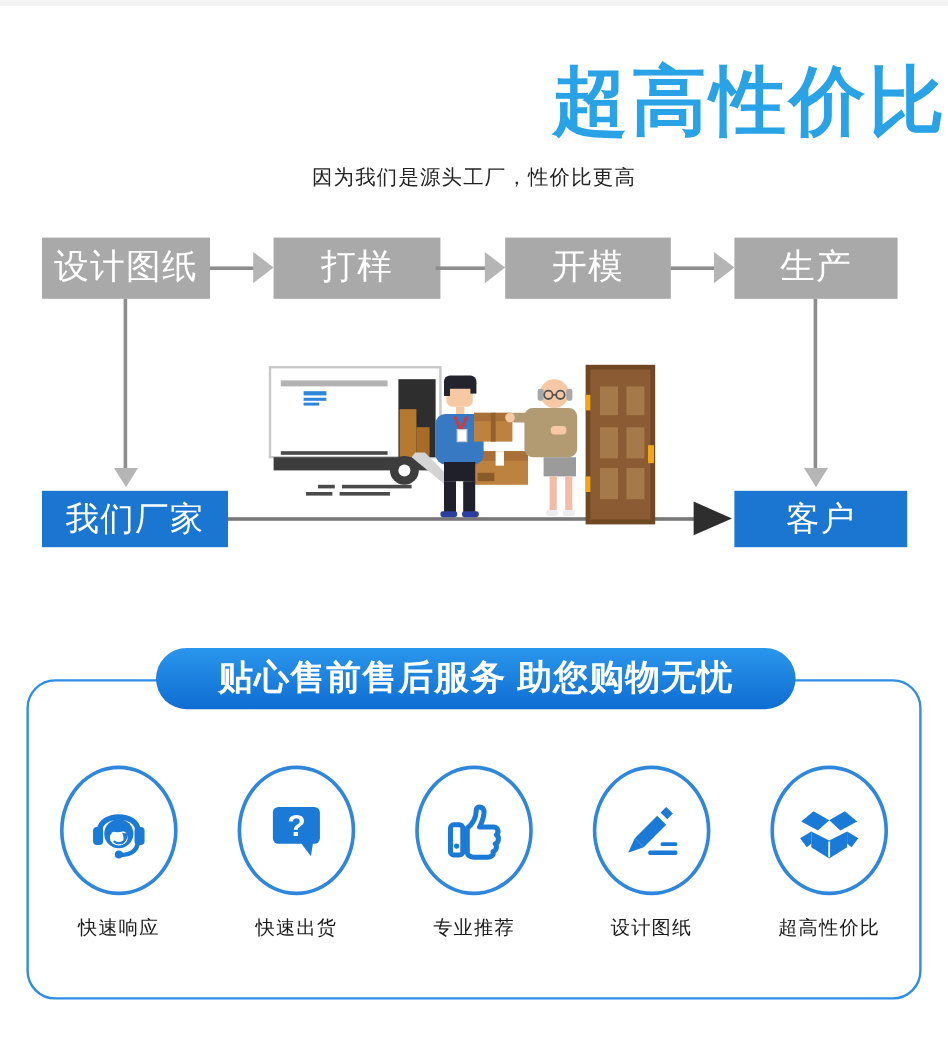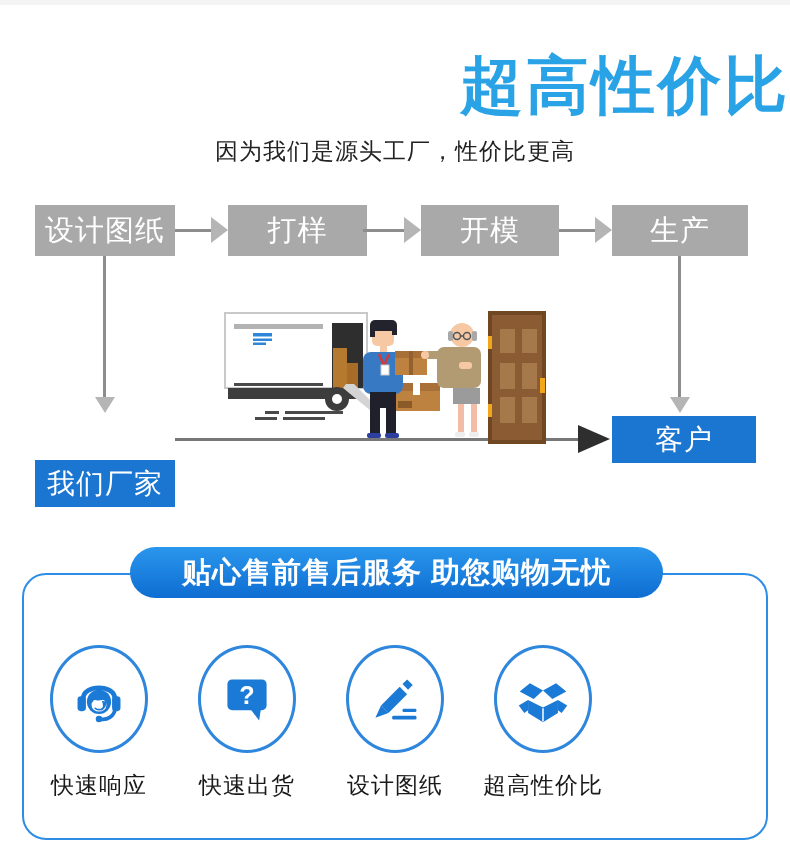--- a/index.html
+++ b/index.html
@@ -13,21 +13,21 @@
     width:790px;height:864px;background:#ffffff;overflow:hidden;
     font-family:"Liberation Sans","DejaVu Sans",sans-serif;
     -webkit-font-smoothing:antialiased;
   }
   .topbar{height:5px;background:#f4f4f4;}
   .title{
     margin-top:47px;text-align:right;font-size:63px;font-weight:bold;
     color:var(--title_blue);letter-spacing:3px;line-height:1.05;
   }
   .subtitle{
-    margin-top:20px;text-align:center;font-size:23px;color:#222222;
+    margin-top:20px;text-align:center;font-size:17px;color:#222222;
     letter-spacing:1px;line-height:1.15;
   }
   
   .flow{position:relative;width:790px;height:272px;margin-top:40px;}
   .step{
     position:absolute;top:0;height:51px;line-height:51px;text-align:center;
     background:var(--step_gray);color:#ffffff;font-size:29px;letter-spacing:1px;
   }
   .step.s1{left:35px;width:140px;}
   .step.s2{left:228px;width:139px;}
@@ -48,21 +48,21 @@
   .vhead{
     position:absolute;top:192px;width:0;height:0;
     border-left:10px solid transparent;border-right:10px solid transparent;
     border-top:16px solid var(--arrowhead_gray);
   }
   .vhead.v1{left:95px;} .vhead.v2{left:670px;}
   .bluebox{
     position:absolute;top:211px;height:47px;line-height:47px;text-align:center;
     background:var(--box_blue);color:#ffffff;font-size:28px;letter-spacing:1px;
   }
-  .bluebox.factory{left:35px;width:140px;margin-top:44px;}
+  .bluebox.factory{left:35px;width:155px;}
   .bluebox.customer{left:612px;width:144px;}
   .mainline{position:absolute;left:175px;top:233px;width:405px;height:3px;background:#777777;}
   .mainhead{
     position:absolute;left:578px;top:220px;width:0;height:0;
     border-top:14px solid transparent;border-bottom:14px solid transparent;
     border-left:32px solid var(--dark_arrow);
   }
   .illus{position:absolute;left:222px;top:99px;z-index:2;}
   
   .service{position:relative;width:760px;height:312px;margin-top:70px;}
@@ -77,21 +77,21 @@
     background:linear-gradient(180deg,var(--banner_blue_top),var(--banner_blue_bottom));
   }
   .items{
     position:absolute;left:25px;top:98px;width:740px;display:flex;z-index:3;
   }
   .item{width:148px;display:flex;flex-direction:column;align-items:center;}
   .circle{
     width:92px;height:102px;border:3px solid #2e86dd;border-radius:50%;
     background:#ffffff;display:flex;align-items:center;justify-content:center;
   }
-  .item-label{margin-top:17px;font-size:23px;color:var(--label_dark);letter-spacing:1px;}
+  .item-label{margin-top:17px;font-size:16px;color:var(--label_dark);letter-spacing:1px;}
 </style>
 </head>
 <body>
 
 <div class="topbar"></div>
 
 <div class="title">超高性价比</div>
 <div class="subtitle">因为我们是源头工厂，性价比更高</div>
 
 <div class="flow">
@@ -236,20 +236,30 @@
       <div class="circle">
         <svg width="56" height="56" viewBox="0 0 60 60">
           <rect x="9" y="9" width="42" height="33" rx="5" fill="var(--icon_blue)"></rect>
           <polygon points="33,40 45,40 43,53" fill="var(--icon_blue)"></polygon>
           <text x="30" y="35" text-anchor="middle" font-size="27" font-weight="bold" fill="#ffffff">?</text>
         </svg>
       </div>
       <div class="item-label">快速出货</div>
     </div>
 
+    <div class="item">
+      <div class="circle">
+        <svg width="56" height="56" viewBox="0 0 60 60">
+          <rect x="9" y="25" width="11" height="27" rx="3" fill="none" stroke="var(--icon_blue)" stroke-width="4.5"></rect>
+          <circle cx="14.5" cy="44" r="2.3" fill="var(--icon_blue)"></circle>
+          <path d="M24 50 L24 28 C29 24 32 18 32 12 C32 8 38 8 39 13 C39 18 37 23 35 27 L47 27 C51 27 53 31 50 34 C53 36 52 41 49 42 C51 44 50 48 47 49 C48 52 45 54 42 54 L30 54 C27 54 24 52 24 50 Z" fill="none" stroke="var(--icon_blue)" stroke-width="4.5" stroke-linejoin="round" stroke-linecap="round"></path>
+        </svg>
+      </div>
+      <div class="item-label">专业推荐</div>
+    </div>
 
     <div class="item">
       <div class="circle">
         <svg width="56" height="56" viewBox="0 0 60 60">
           <polygon points="15,37 35,17 43,25 23,45" fill="var(--icon_blue)"></polygon>
           <polygon points="38,14 43,9 49,15 44,20" fill="var(--icon_blue)"></polygon>
           <polygon points="15,37 23,45 9,50" fill="var(--icon_blue)"></polygon>
           <rect x="27" y="48" width="26" height="4" rx="1.5" fill="var(--icon_blue)"></rect>
           <rect x="38" y="40.5" width="15" height="3.5" rx="1.5" fill="var(--icon_blue)"></rect>
         </svg>

